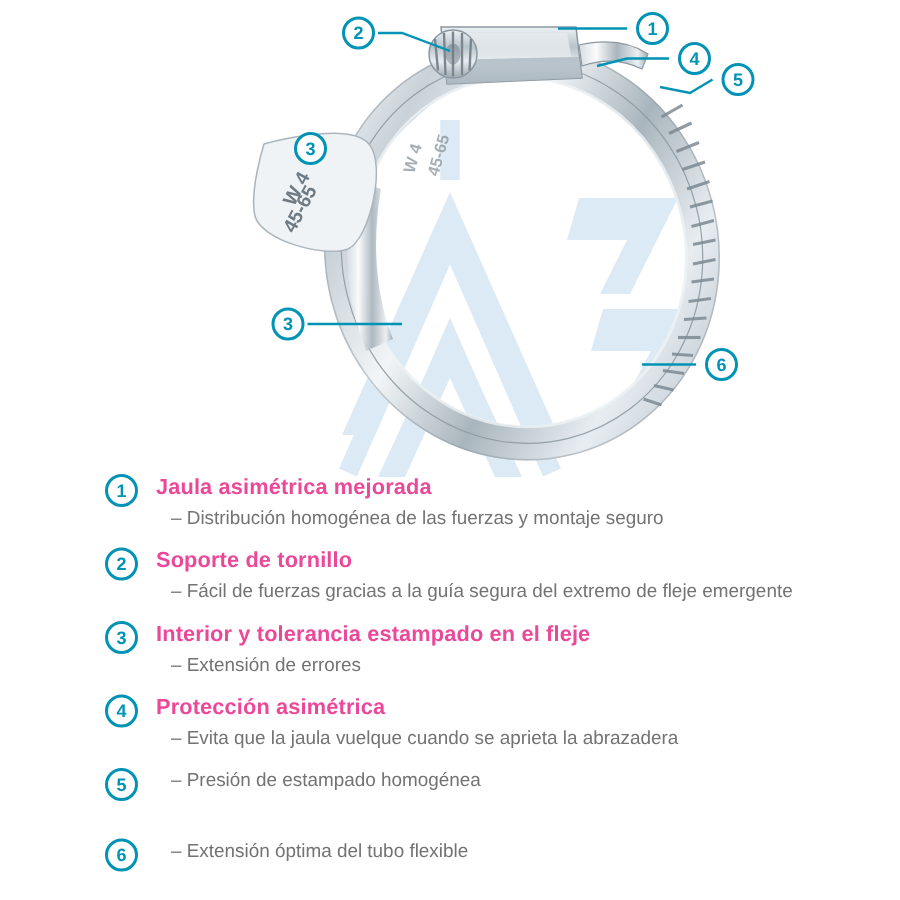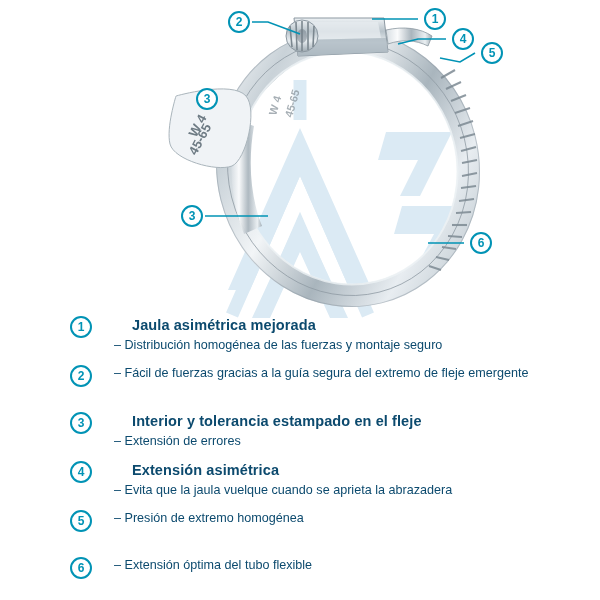--- a/index.html
+++ b/index.html
@@ -85,28 +85,27 @@
     color: #0193b5;
     font-size: 12px;
     font-weight: bold;
     line-height: 19px;
     text-align: center;
     box-sizing: border-box;
   }
   .legend-title {
     font-size: 14.5px;
     font-weight: bold;
-    color: #0c4a6e;
+    color: #ec4899;
     line-height: 20px;
     letter-spacing: 0.1px;
-    margin-left: 28px;
   }
   .legend-sub {
     font-size: 12.6px;
-    color: #0c4a6e;
+    color: #737373;
     line-height: 19px;
     margin-top: 1px;
     padding-left: 10px;
   }
 </style>
 </head>
 <body>
 
 <div id="page">
 
@@ -256,38 +255,39 @@
   <div class="legend">
 
     <div class="legend-row">
       <div class="legend-bubble">1</div>
       <div class="legend-title">Jaula asimétrica mejorada</div>
       <div class="legend-sub">– Distribución homogénea de las fuerzas y montaje seguro</div>
     </div>
 
     <div class="legend-row">
       <div class="legend-bubble">2</div>
+      <div class="legend-title">Soporte de tornillo</div>
       <div class="legend-sub">– Fácil de fuerzas gracias a la guía segura del extremo de fleje emergente</div>
     </div>
 
     <div class="legend-row">
       <div class="legend-bubble">3</div>
       <div class="legend-title">Interior y tolerancia estampado en el fleje</div>
       <div class="legend-sub">– Extensión de errores</div>
     </div>
 
     <div class="legend-row">
       <div class="legend-bubble">4</div>
-      <div class="legend-title">Extensión asimétrica</div>
+      <div class="legend-title">Protección asimétrica</div>
       <div class="legend-sub">– Evita que la jaula vuelque cuando se aprieta la abrazadera</div>
     </div>
 
     <div class="legend-row">
       <div class="legend-bubble">5</div>
-      <div class="legend-sub">– Presión de extremo homogénea</div>
+      <div class="legend-sub">– Presión de estampado homogénea</div>
     </div>
 
     <div class="legend-row">
       <div class="legend-bubble">6</div>
       <div class="legend-sub">– Extensión óptima del tubo flexible</div>
     </div>
 
   </div>
 
 </div>

